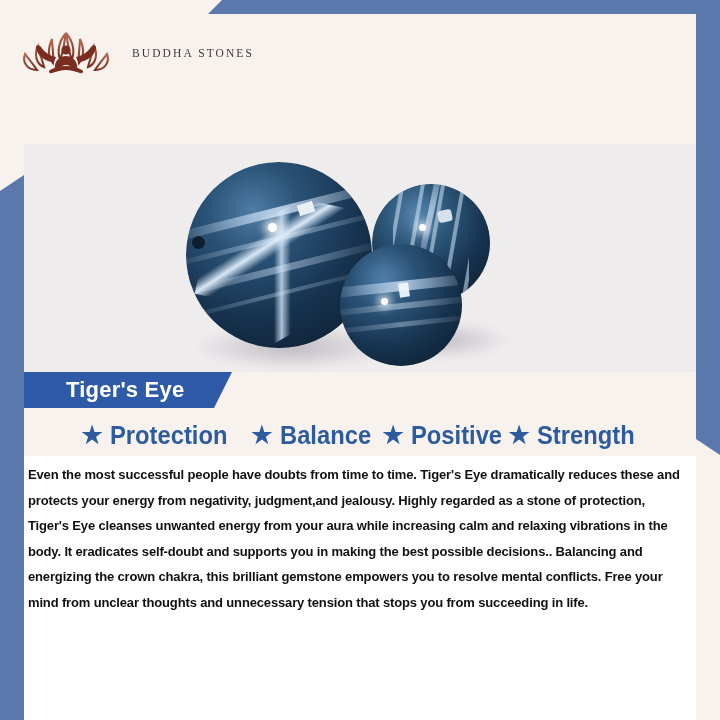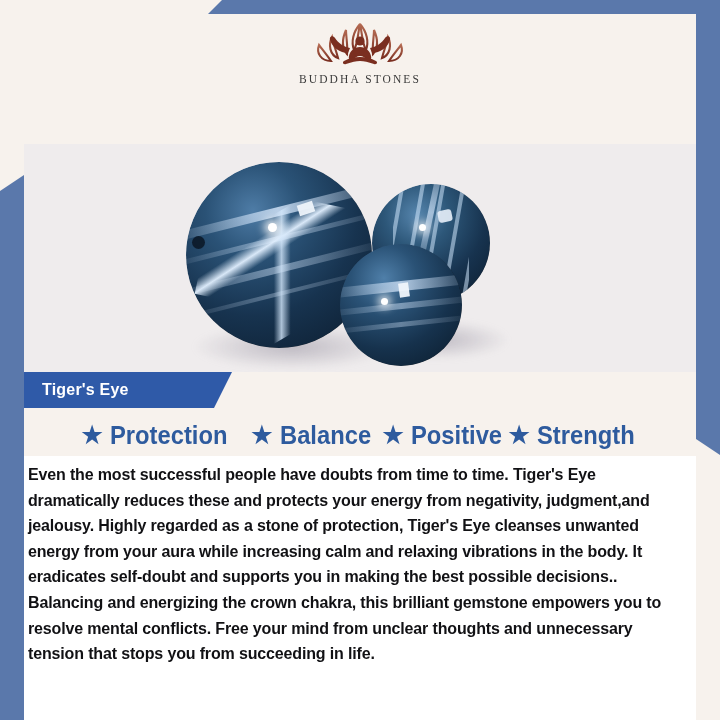--- a/index.html
+++ b/index.html
@@ -27,21 +27,21 @@
     background:#5a78ab;
     clip-path:polygon(0 16px,100% 0,100% 100%,0 100%);
   }
   .bar-left-bottom{
     position:absolute;left:0;top:418px;width:24px;height:302px;background:#5a78ab;
   }
 
   
   .logo-wrap{
     position:absolute;left:0;right:0;top:14px;height:76px;
-    display:flex;flex-direction:column;align-items:center;justify-content:flex-start;
+    display:flex;align-items:center;justify-content:flex-start;
   }
   .logo-mark{display:block;}
   .logo-text{
     font-family:"Liberation Serif", serif;
     font-size:11.5px;letter-spacing:2.1px;color:#3a3a3a;
     margin-top:1px;font-weight:400;
   }
 
   
   .title-panel{
@@ -74,21 +74,21 @@
   .streak{position:absolute;background:linear-gradient(90deg,rgba(255,255,255,0),rgba(215,232,252,.95),rgba(255,255,255,0));}
 
   
   .name-banner{
     position:absolute;left:24px;top:372px;width:208px;height:36px;
     background:#2f5aa8;
     clip-path:polygon(0 0,100% 0,calc(100% - 18px) 100%,0 100%);
     display:flex;align-items:center;
   }
   .name-text{
-    color:#fff;font-size:16px;font-weight:bold;margin-left:18px;letter-spacing:.2px;
+    color:#fff;font-size:22px;font-weight:bold;margin-left:42px;letter-spacing:.2px;
   }
 
   
   .benefits{
     position:absolute;left:24px;right:24px;top:414px;height:42px;
     display:flex;align-items:center;justify-content:center;
   }
   .benefit{display:flex;align-items:center;white-space:nowrap;}
   .star{color:#2e5b9e;font-size:27px;line-height:1;margin-right:6px;}
   .benefit-label{
@@ -99,21 +99,21 @@
   .gap-narrow{width:5px;}
 
   
   .body-panel{
     position:absolute;left:24px;right:24px;top:456px;bottom:0;
     background:#ffffff;
     padding:6px 8px 0 4px;
     box-sizing:border-box;
   }
   .body-text{
-    font-size:16px;font-weight:bold;color:#111114;
+    font-size:13px;font-weight:bold;color:#111114;
     line-height:25.6px;letter-spacing:-.15px;
     margin:0;
   }
 </style>
 </head>
 <body>
 
 <div id="page">
 
   <div class="bar-top"></div>

